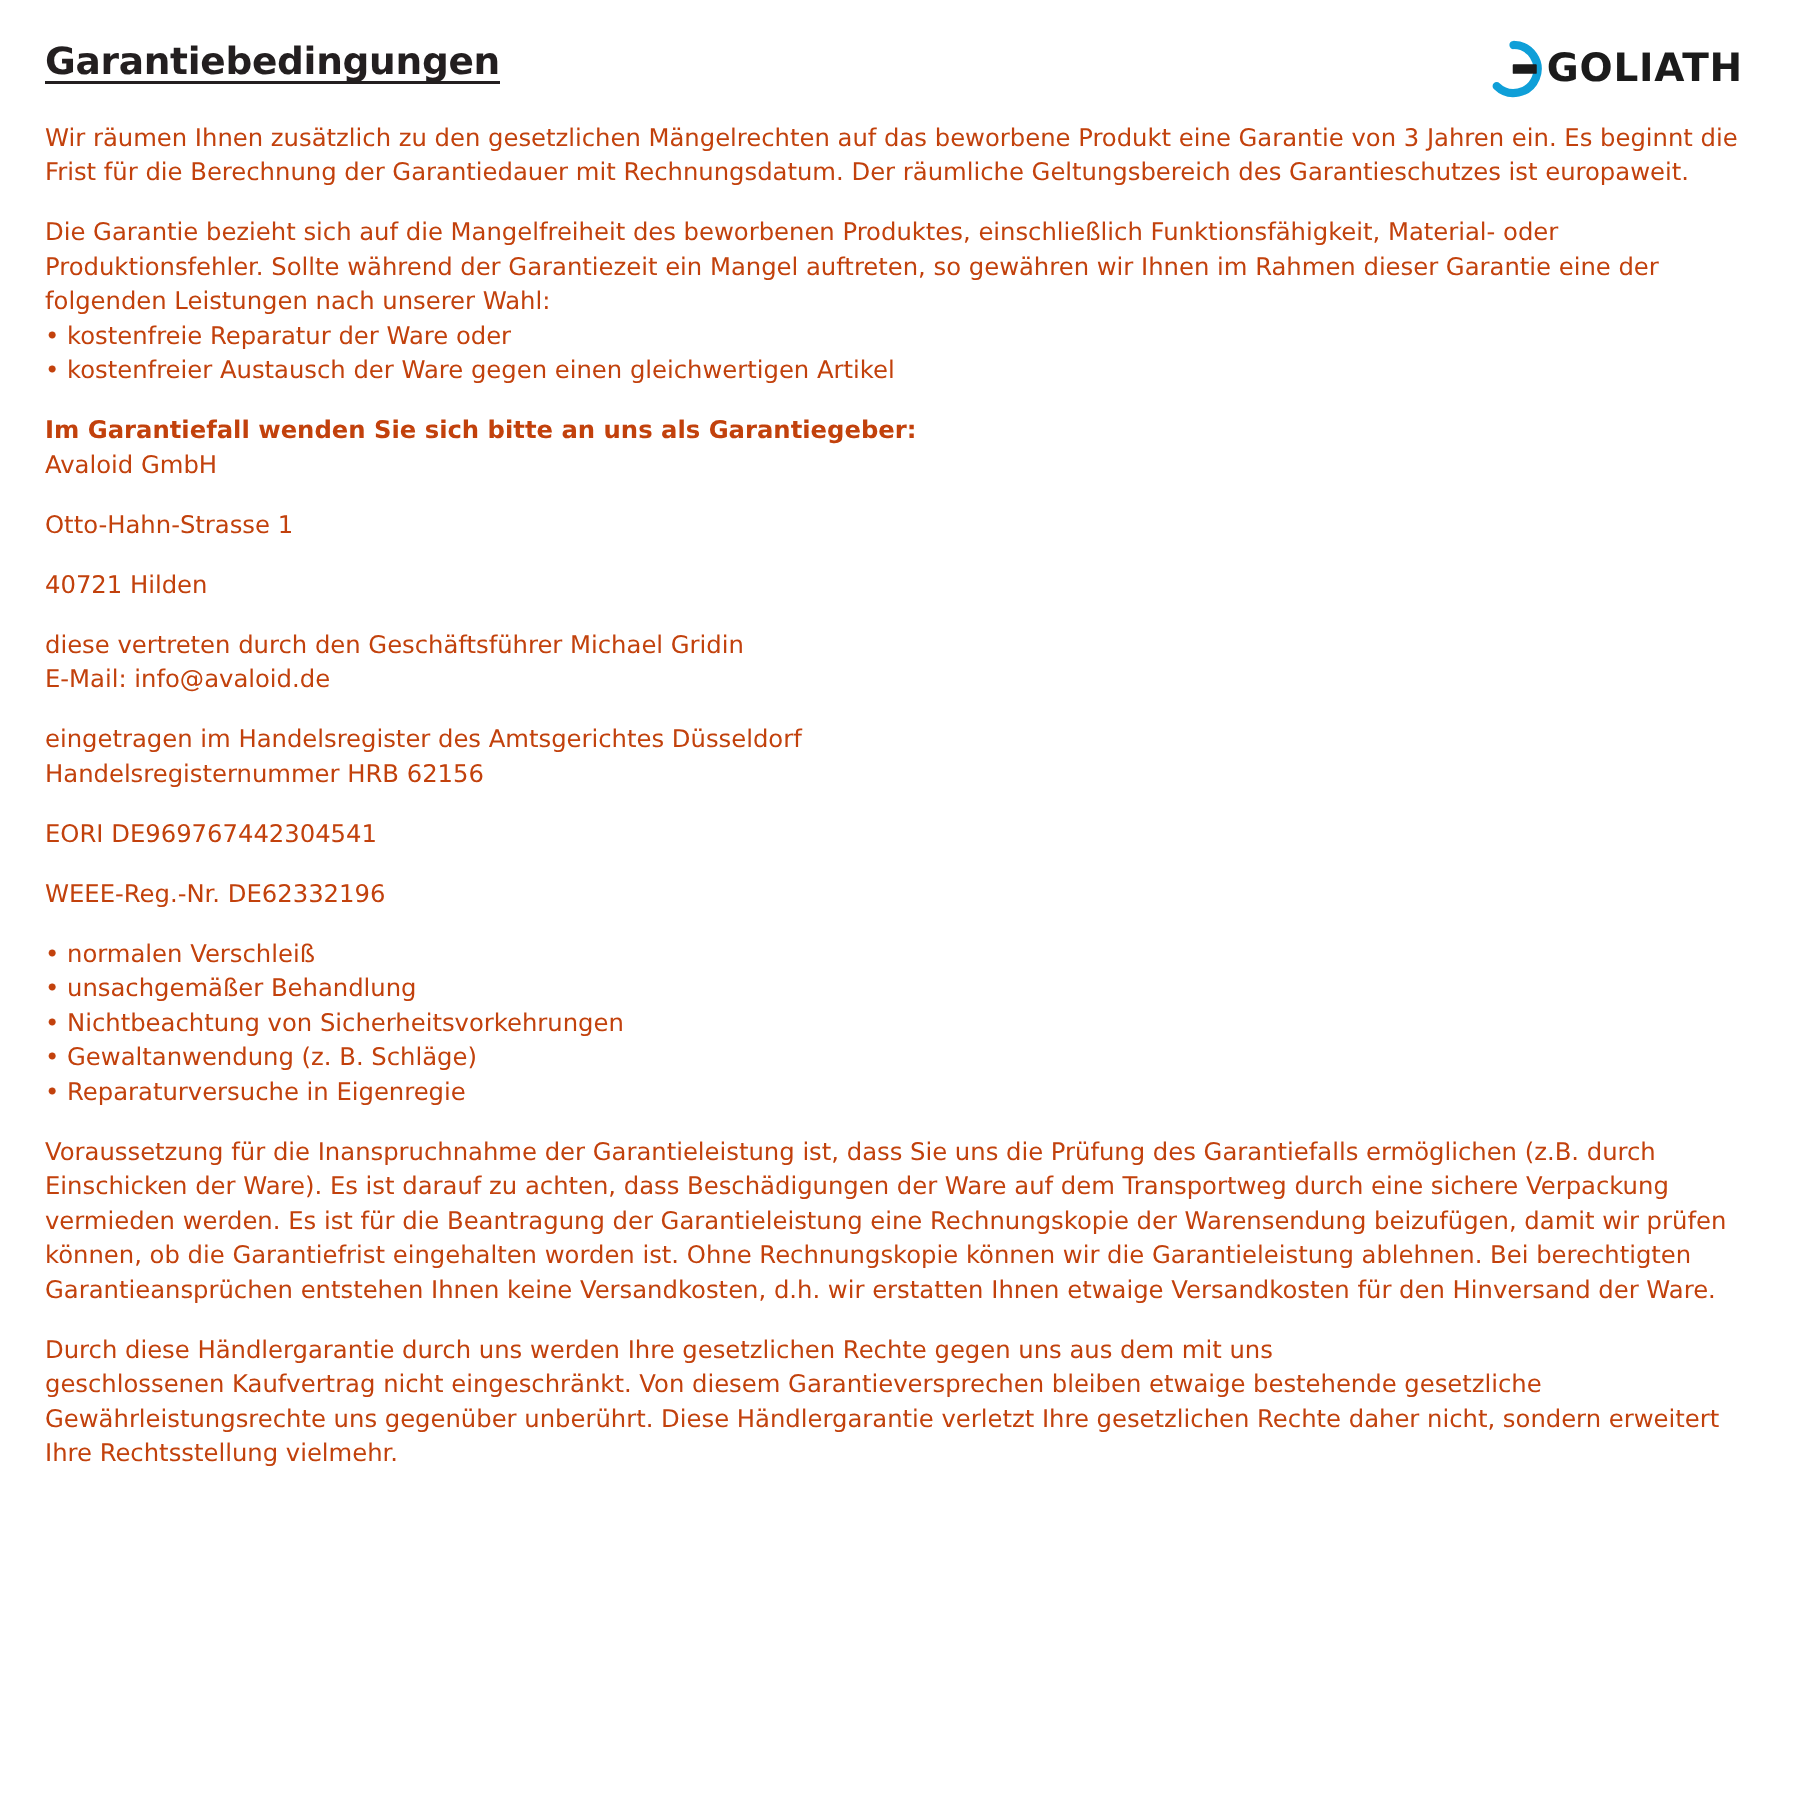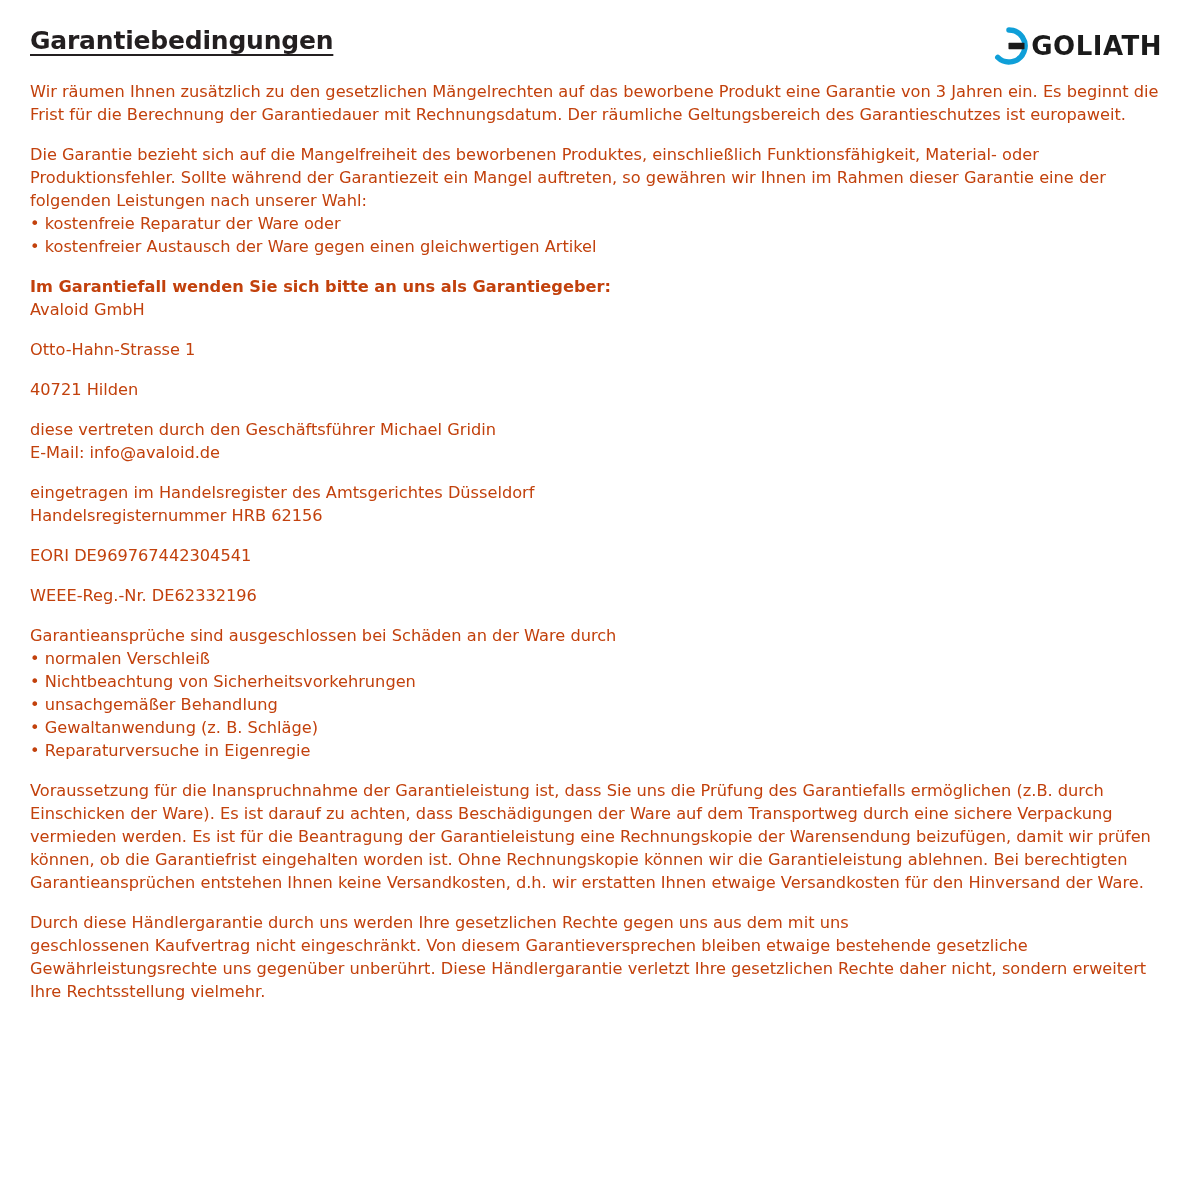--- a/index.html
+++ b/index.html
@@ -130,24 +130,23 @@
       <div>eingetragen im Handelsregister des Amtsgerichtes Düsseldorf</div>
       <div>Handelsregisternummer HRB 62156</div>
     </div>
 
     <p class="para">EORI DE969767442304541</p>
 
     <p class="para">WEEE-Reg.-Nr. DE62332196</p>
 
 
     <div class="lines block">
-      <div>Garantieansprüche sind ausgeschlossen bei Schäden an der Ware durch</div>
       <div class="bullet">• normalen Verschleiß</div>
+      <div class="bullet">• unsachgemäßer Behandlung</div>
       <div class="bullet">• Nichtbeachtung von Sicherheitsvorkehrungen</div>
-      <div class="bullet">• unsachgemäßer Behandlung</div>
       <div class="bullet">• Gewaltanwendung (z. B. Schläge)</div>
       <div class="bullet">• Reparaturversuche in Eigenregie</div>
     </div>
 
     <p class="para">Voraussetzung für die Inanspruchnahme der Garantieleistung ist, dass Sie uns die Prüfung des Garantiefalls ermöglichen (z.B. durch Einschicken der Ware). Es ist darauf zu achten, dass Beschädigungen der Ware auf dem Transportweg durch eine sichere Verpackung vermieden werden. Es ist für die Beantragung der Garantieleistung eine Rechnungskopie der Warensendung beizufügen, damit wir prüfen können, ob die Garantiefrist eingehalten worden ist. Ohne Rechnungskopie können wir die Garantieleistung ablehnen. Bei berechtigten Garantieansprüchen entstehen Ihnen keine Versandkosten, d.h. wir erstatten Ihnen etwaige Versandkosten für den Hinversand der Ware.</p>
 
     <div class="lines">
       <div>Durch diese Händlergarantie durch uns werden Ihre gesetzlichen Rechte gegen uns aus dem mit uns</div>
       <div>geschlossenen Kaufvertrag nicht eingeschränkt. Von diesem Garantieversprechen bleiben etwaige bestehende gesetzliche</div>
       <div>Gewährleistungsrechte uns gegenüber unberührt. Diese Händlergarantie verletzt Ihre gesetzlichen Rechte daher nicht, sondern erweitert</div>

